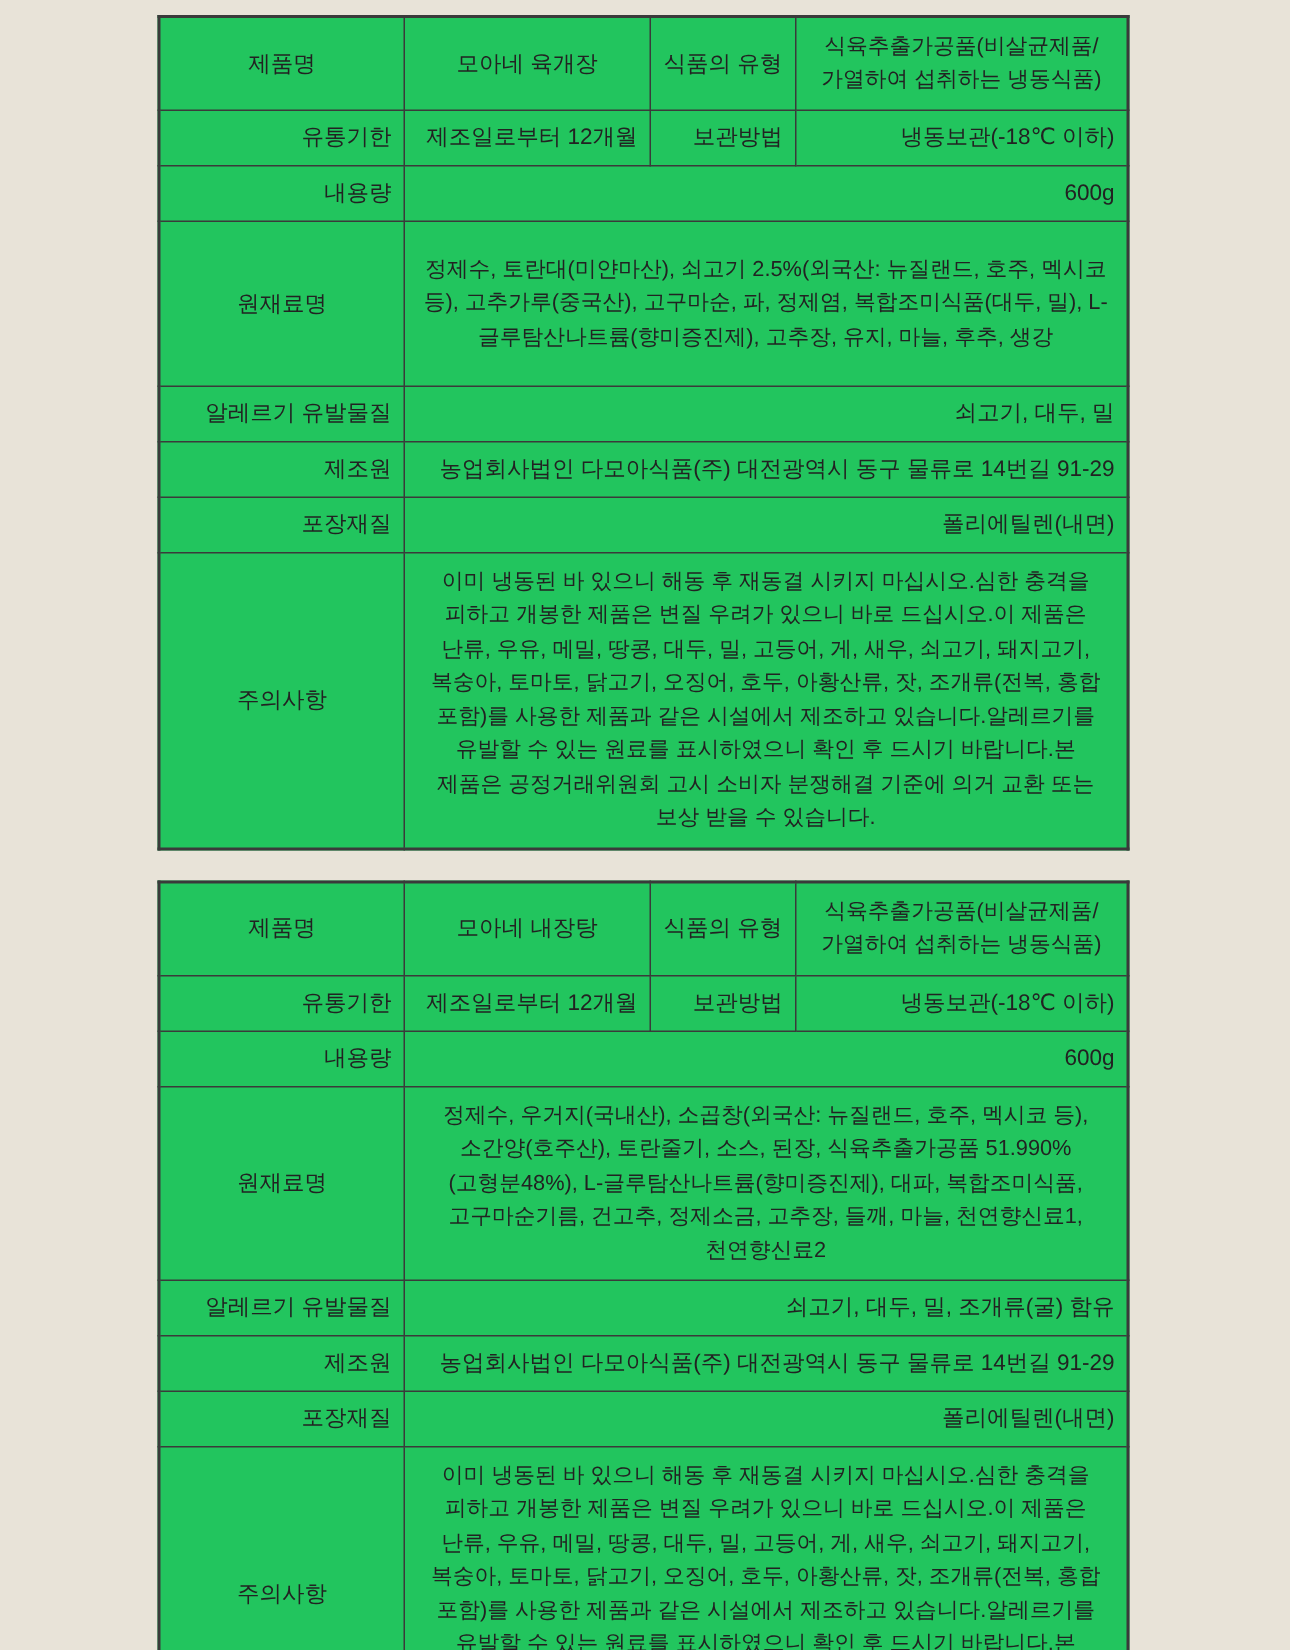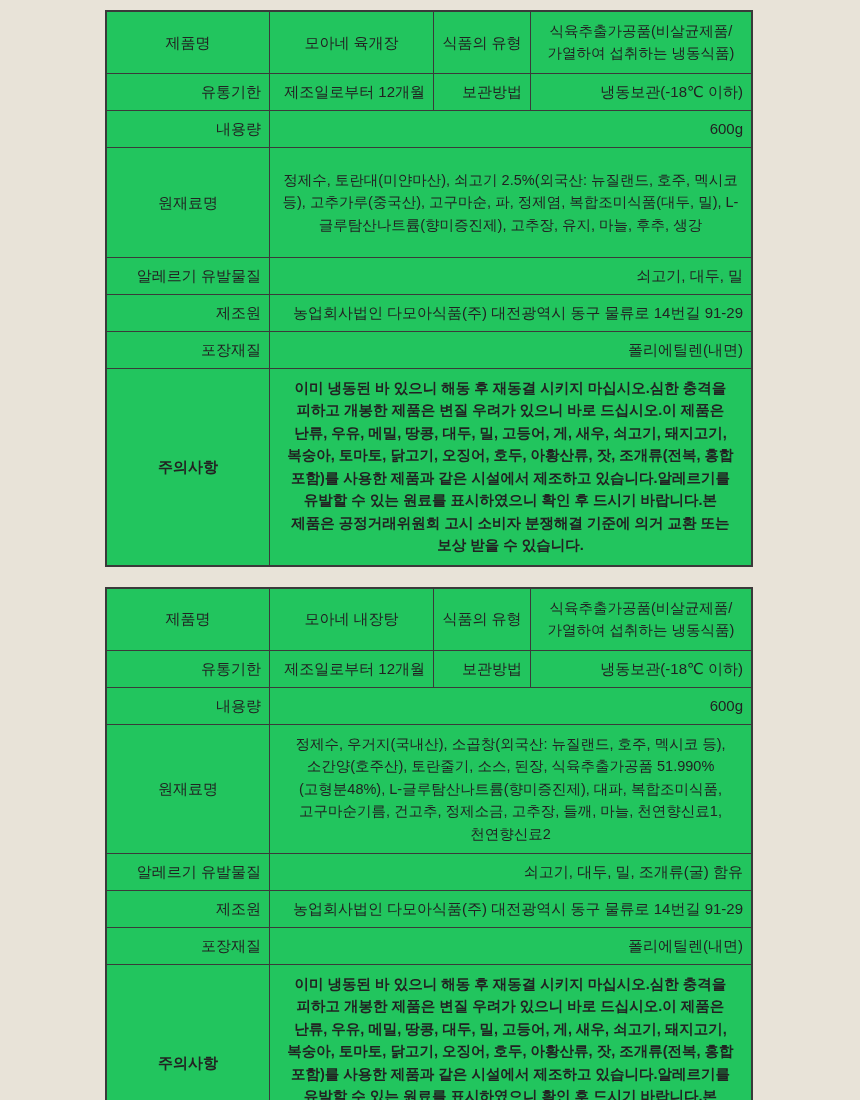--- a/index.html
+++ b/index.html
@@ -36,21 +36,21 @@
   }
   td.longtext {
     font-size: 14.5px;
     line-height: 1.55;
     padding: 8px 12px;
   }
   tr.r-top td    { height: 56px; }
   tr.r-std td    { height: 37px; text-align: right; }
   tr.r-ing3 td   { height: 110px; }
   tr.r-ing4 td   { height: 114px; }
-  tr.r-caution td{ height: 162px; font-weight: bold; }
+  tr.r-caution td{ height: 162px; }
 </style>
 </head>
 <body>
 
 <div class="page">
 
   <table class="info-table">
     <colgroup>
         <col class="c1">
         <col class="c2">

